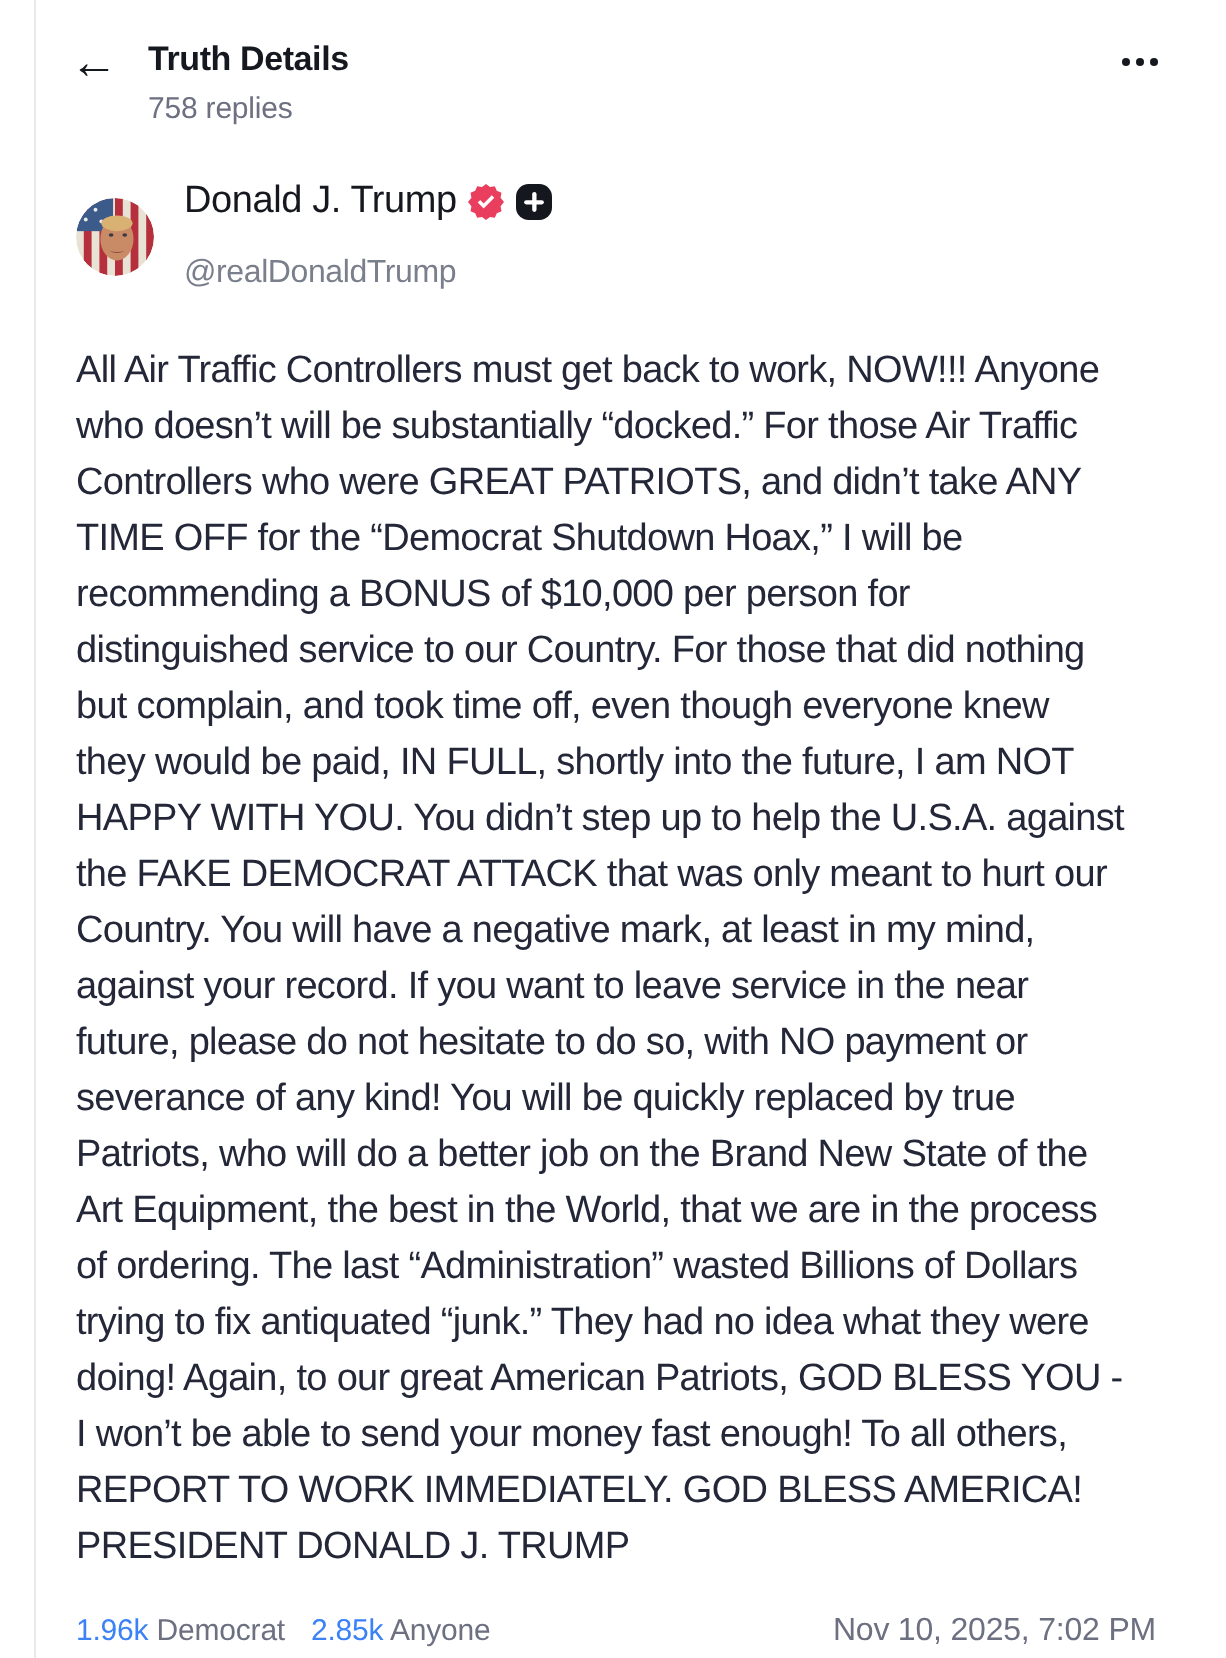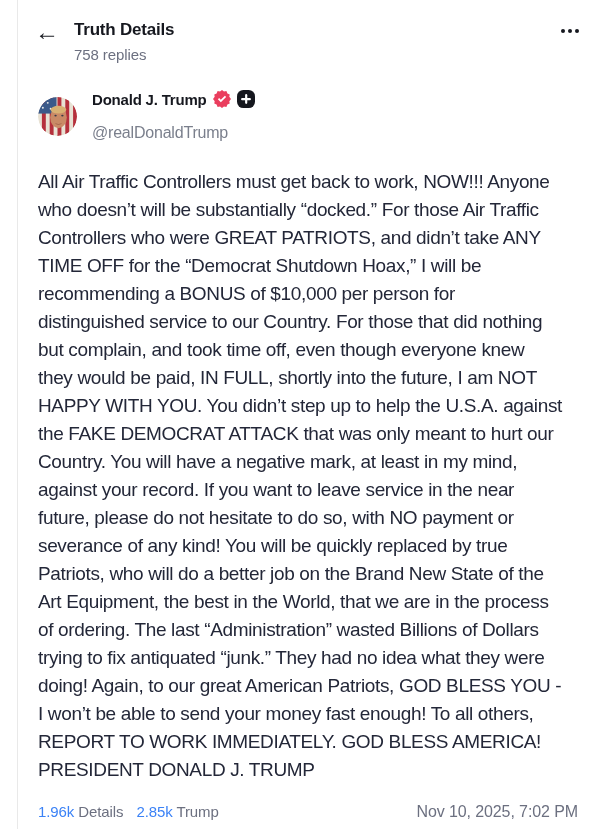--- a/index.html
+++ b/index.html
@@ -80,22 +80,22 @@
     width: 39px; height: 39px;
     border-radius: 50%;
     overflow: hidden;
     flex: none;
     cursor: pointer;
   }
   .avatar svg { display: block; }
   .author-meta { margin-left: 15px; }
   .name-row { display: flex; align-items: center; gap: 6px; }
   .display-name {
-    font-size: 15px;
-    font-weight: 700;
+    font-size: 19px;
+    font-weight: 400;
     color: #16181f;
     letter-spacing: -0.2px;
     cursor: pointer;
     text-align: center;
   }
   .badge { display: inline-flex; flex: none; }
   .handle {
     font-size: 16px;
     color: #7a7f8c;
     margin-top: 16px;
@@ -198,22 +198,22 @@
             </svg>
           </span>
         </div>
         <div class="handle">@realDonaldTrump</div>
       </div>
     </div>
 
     <div class="post-body">All Air Traffic Controllers must get back to work, NOW!!! Anyone who doesn’t will be substantially “docked.” For those Air Traffic Controllers who were GREAT PATRIOTS, and didn’t take ANY TIME OFF for the “Democrat Shutdown Hoax,” I will be recommending a BONUS of $10,000 per person for distinguished service to our Country. For those that did nothing but complain, and took time off, even though everyone knew they would be paid, IN FULL, shortly into the future, I am NOT HAPPY WITH YOU. You didn’t step up to help the U.S.A. against the FAKE DEMOCRAT ATTACK that was only meant to hurt our Country. You will have a negative mark, at least in my mind, against your record. If you want to leave service in the near future, please do not hesitate to do so, with NO payment or severance of any kind! You will be quickly replaced by true Patriots, who will do a better job on the Brand New State of the Art Equipment, the best in the World, that we are in the process of ordering. The last “Administration” wasted Billions of Dollars trying to fix antiquated “junk.” They had no idea what they were doing! Again, to our great American Patriots, GOD BLESS YOU - I won’t be able to send your money fast enough! To all others, REPORT TO WORK IMMEDIATELY. GOD BLESS AMERICA! PRESIDENT DONALD J. TRUMP</div>
 
     <div class="stats-row">
-      <span class="stat"><b>1.96k</b> <span class="lbl">Details</span></span>
-      <span class="stat"><b>2.85k</b> <span class="lbl">Trump</span></span>
+      <span class="stat"><b>1.96k</b> <span class="lbl">Democrat</span></span>
+      <span class="stat"><b>2.85k</b> <span class="lbl">Anyone</span></span>
       <span class="timestamp">Nov 10, 2025, 7:02 PM</span>
     </div>
 
     <div class="reply-pills">
       
       
       
       
       
     </div>

